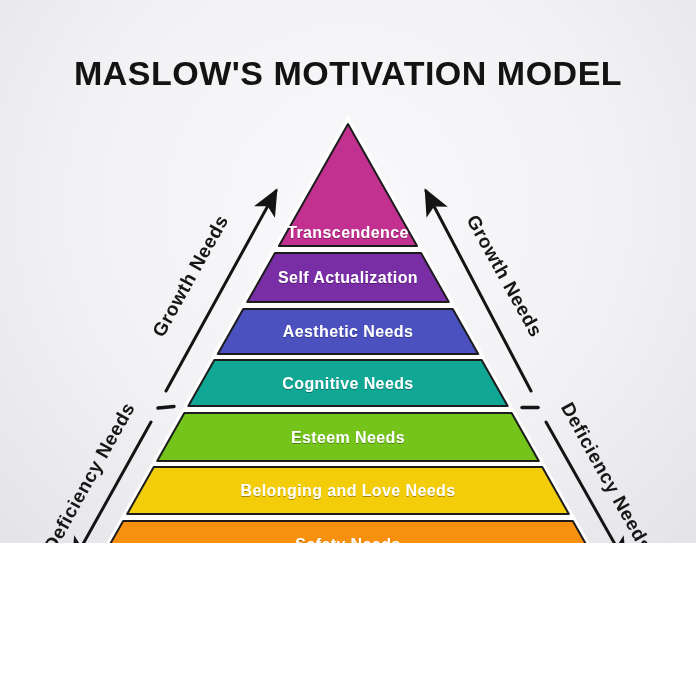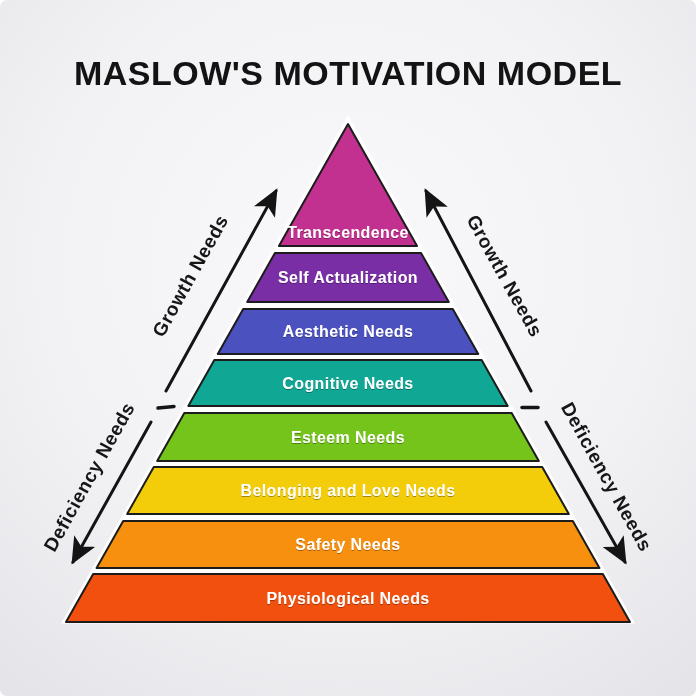--- a/index.html
+++ b/index.html
@@ -2,25 +2,24 @@
 <html><head>
 <meta charset="utf-8">
 <style>
   html, body {
     margin: 0;
     padding: 0;
   }
   .stage {
     position: relative;
     width: 696px;
-    height: 696px;
+    height: 543px;
     overflow: hidden;
     background: radial-gradient(circle at 50% 38%, #f9f9fb 0%, #f2f2f5 55%, #e4e4e8 100%);
     font-family: "Liberation Sans", sans-serif;
-    border-radius: 7px;
   }
   .title {
     position: absolute;
     top: 54px;
     left: 0;
     width: 100%;
     text-align: center;
     font-size: 34px;
     font-weight: 700;
     letter-spacing: 0.5px;

